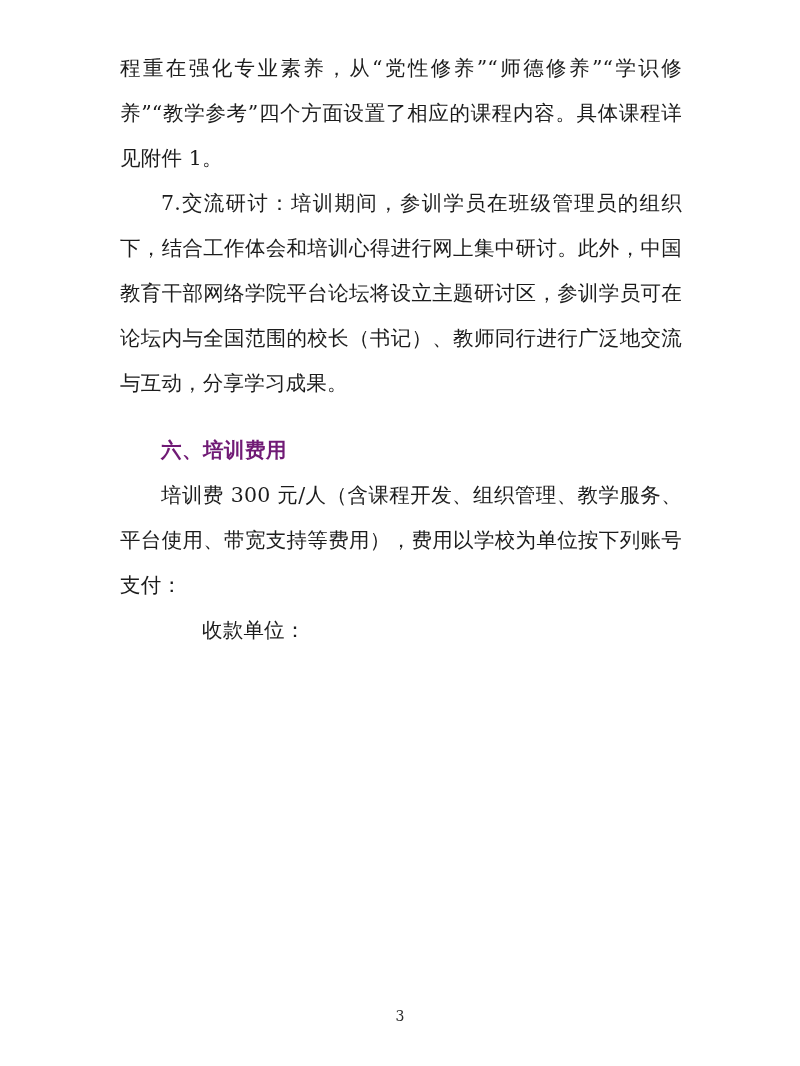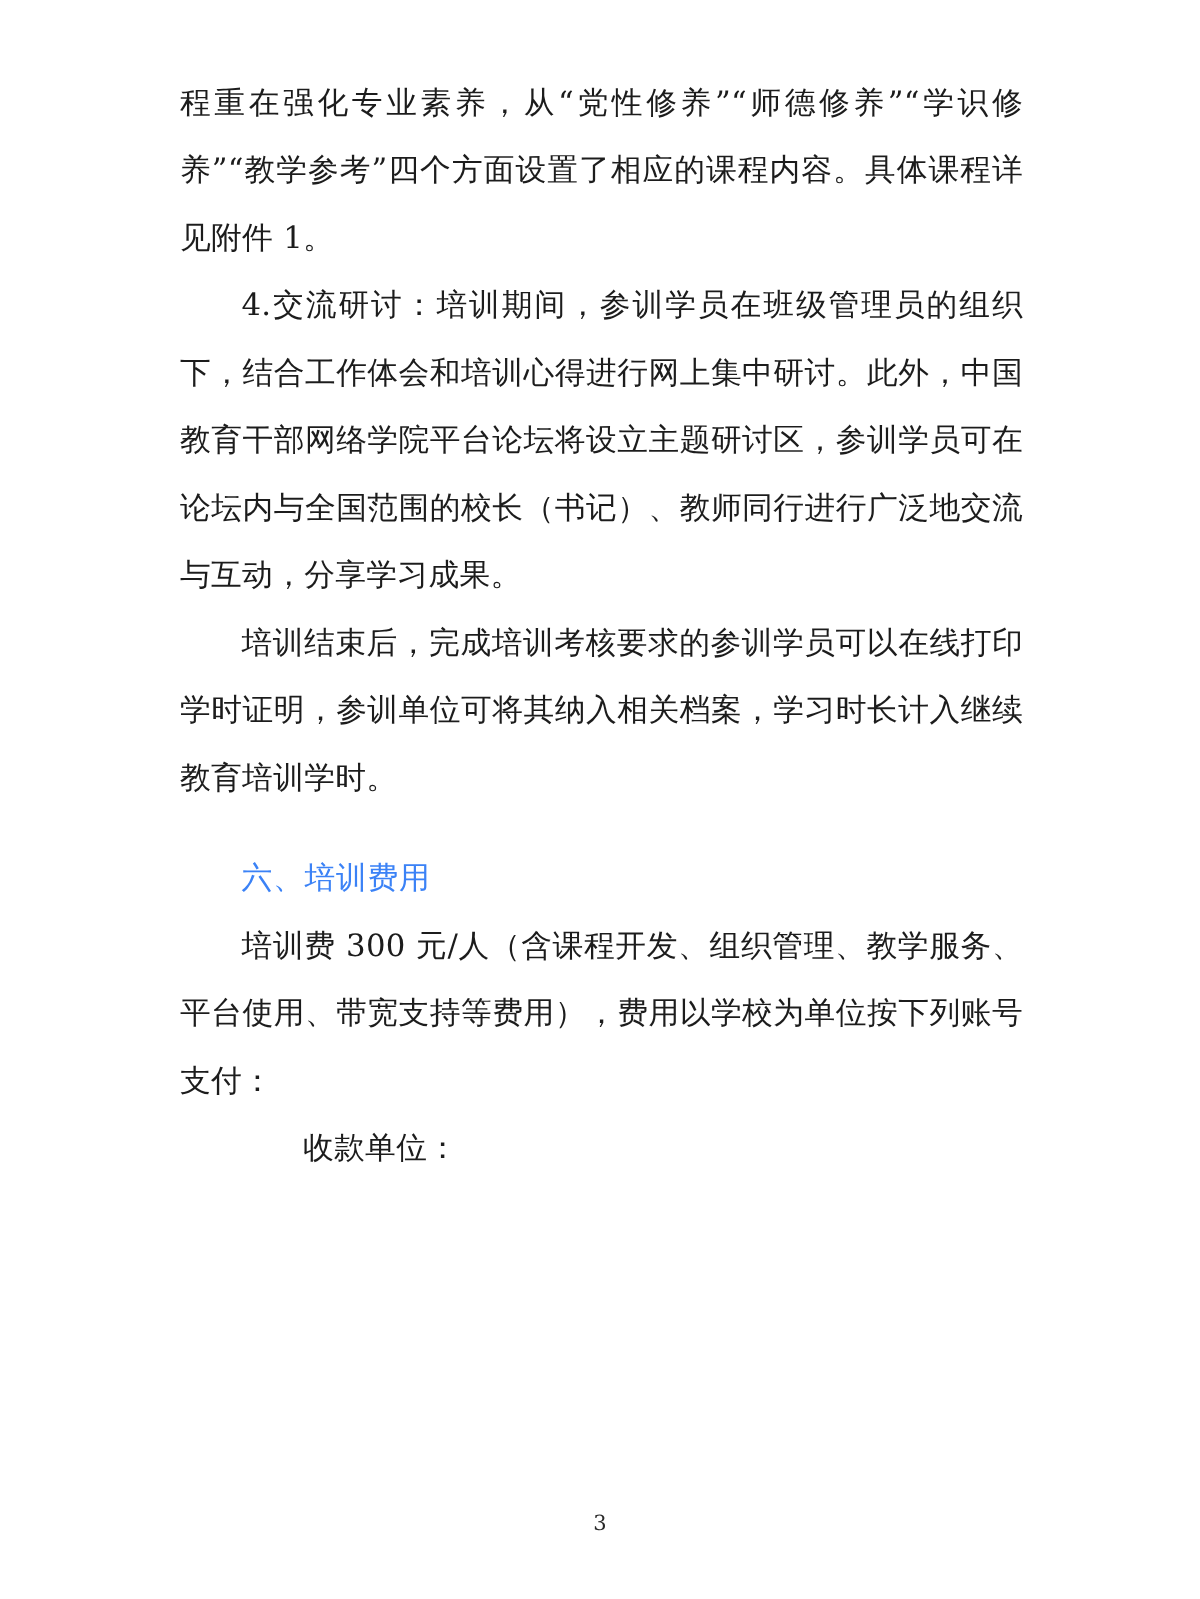--- a/index.html
+++ b/index.html
@@ -49,27 +49,27 @@
   .para.indent {
     text-indent: 2em;
   }
 
   .para + .para {
     margin-top: 0;
   }
 
   .heading {
     font-family: "DejaVu Sans", "Liberation Sans", sans-serif;
-    font-weight: normal;
+    font-weight: bold;
     font-size: 20.5px;
     line-height: 45px;
     margin: 0;
     text-indent: 2em;
     letter-spacing: 0.5px;
-    color: #3b82f6;
+    color: #701a75;
   }
 
   
   .gap-before-heading {
     height: 22px;
   }
 
   .bank-line {
     font-size: 20.5px;
     line-height: 45px;
@@ -97,25 +97,24 @@
 </style>
 </head>
 <body>
 
 <div id="page">
 
   <div id="content">
 
     <p class="para">程重在强化专业素养，从“党性修养”“师德修养”“学识修养”“教学参考”四个方面设置了相应的课程内容。具体课程详见附件 1。</p>
 
-    <p class="para indent">4.交流研讨：培训期间，参训学员在班级管理员的组织下，结合工作体会和培训心得进行网上集中研讨。此外，中国教育干部网络学院平台论坛将设立主题研讨区，参训学员可在论坛内与全国范围的校长（书记）、教师同行进行广泛地交流与互动，分享学习成果。</p>
+    <p class="para indent">7.交流研讨：培训期间，参训学员在班级管理员的组织下，结合工作体会和培训心得进行网上集中研讨。此外，中国教育干部网络学院平台论坛将设立主题研讨区，参训学员可在论坛内与全国范围的校长（书记）、教师同行进行广泛地交流与互动，分享学习成果。</p>
 
 
 
-    <p class="para indent">培训结束后，完成培训考核要求的参训学员可以在线打印学时证明，参训单位可将其纳入相关档案，学习时长计入继续教育培训学时。</p>
 
     <div class="gap-before-heading"></div>
 
     <h2 class="heading">六、培训费用</h2>
 
     <p class="para indent">培训费 300 元/人（含课程开发、组织管理、教学服务、平台使用、带宽支持等费用），费用以学校为单位按下列账号支付：</p>
 
     <p class="bank-line"><span class="bank-label">收款单位：</span></p>
 
   </div>

